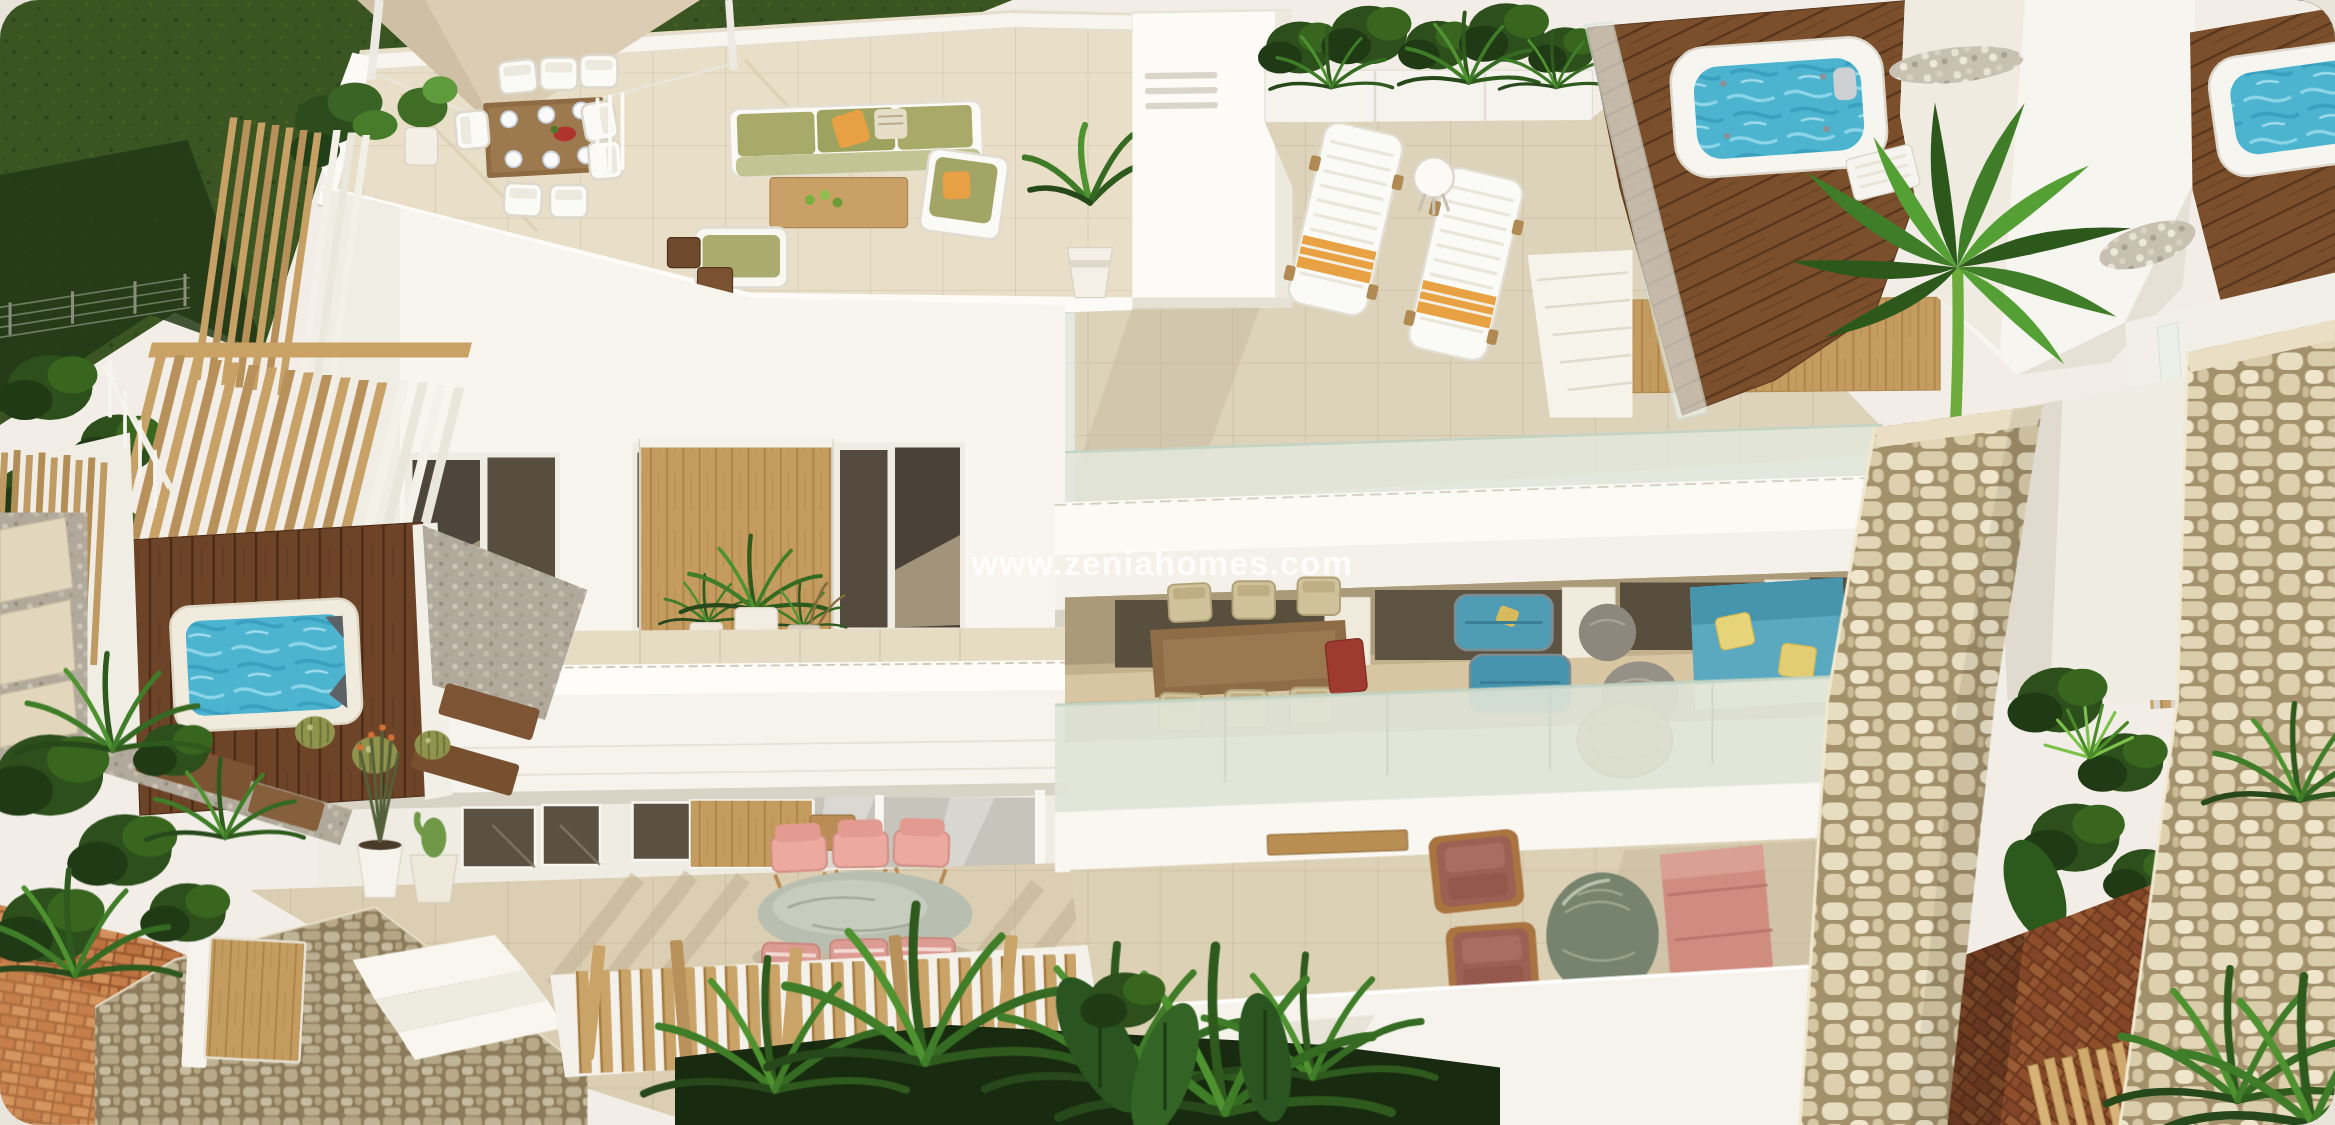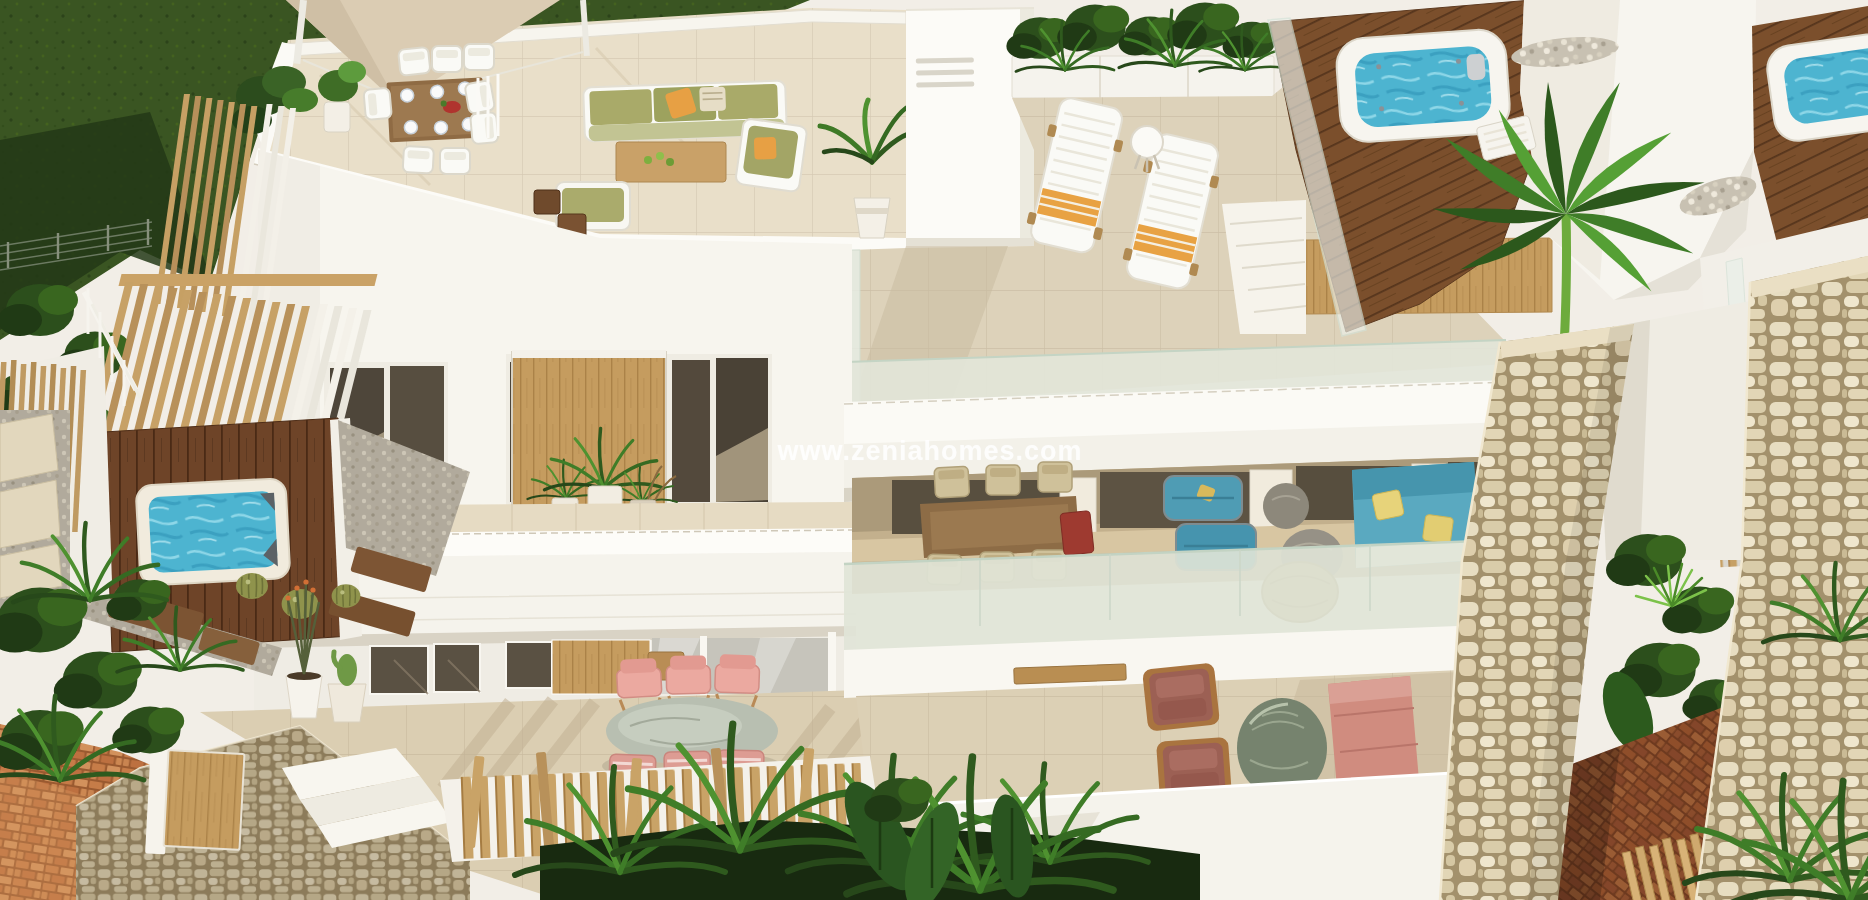--- a/index.html
+++ b/index.html
@@ -1,18 +1,18 @@
 <!DOCTYPE html>
 <html><head>
 <meta charset="utf-8">
 <title>www.zeniahomes.com</title>
 <style>
   html,body{margin:0;padding:0;background:#e8e4da;}
   .stage{position:relative;width:1868px;height:900px;overflow:hidden;background:#000000;
-         font-family:"Liberation Sans", sans-serif;}
+         font-family:"Liberation Sans", sans-serif;border-radius:31px;}
   .stage svg{position:absolute;left:0;top:0;}
   .watermark{position:absolute;left:930px;top:436px;transform:translateX(-50%);
      font-size:27px;font-weight:600;letter-spacing:1px;color:rgba(255,255,255,0.82);
      text-shadow:0 0 2px rgba(255,255,255,0.25);white-space:nowrap;user-select:none;}
 </style>
 </head>
 <body>
 
 <div class="stage">
 <svg viewBox="0 0 1868 900" width="1868" height="900">

